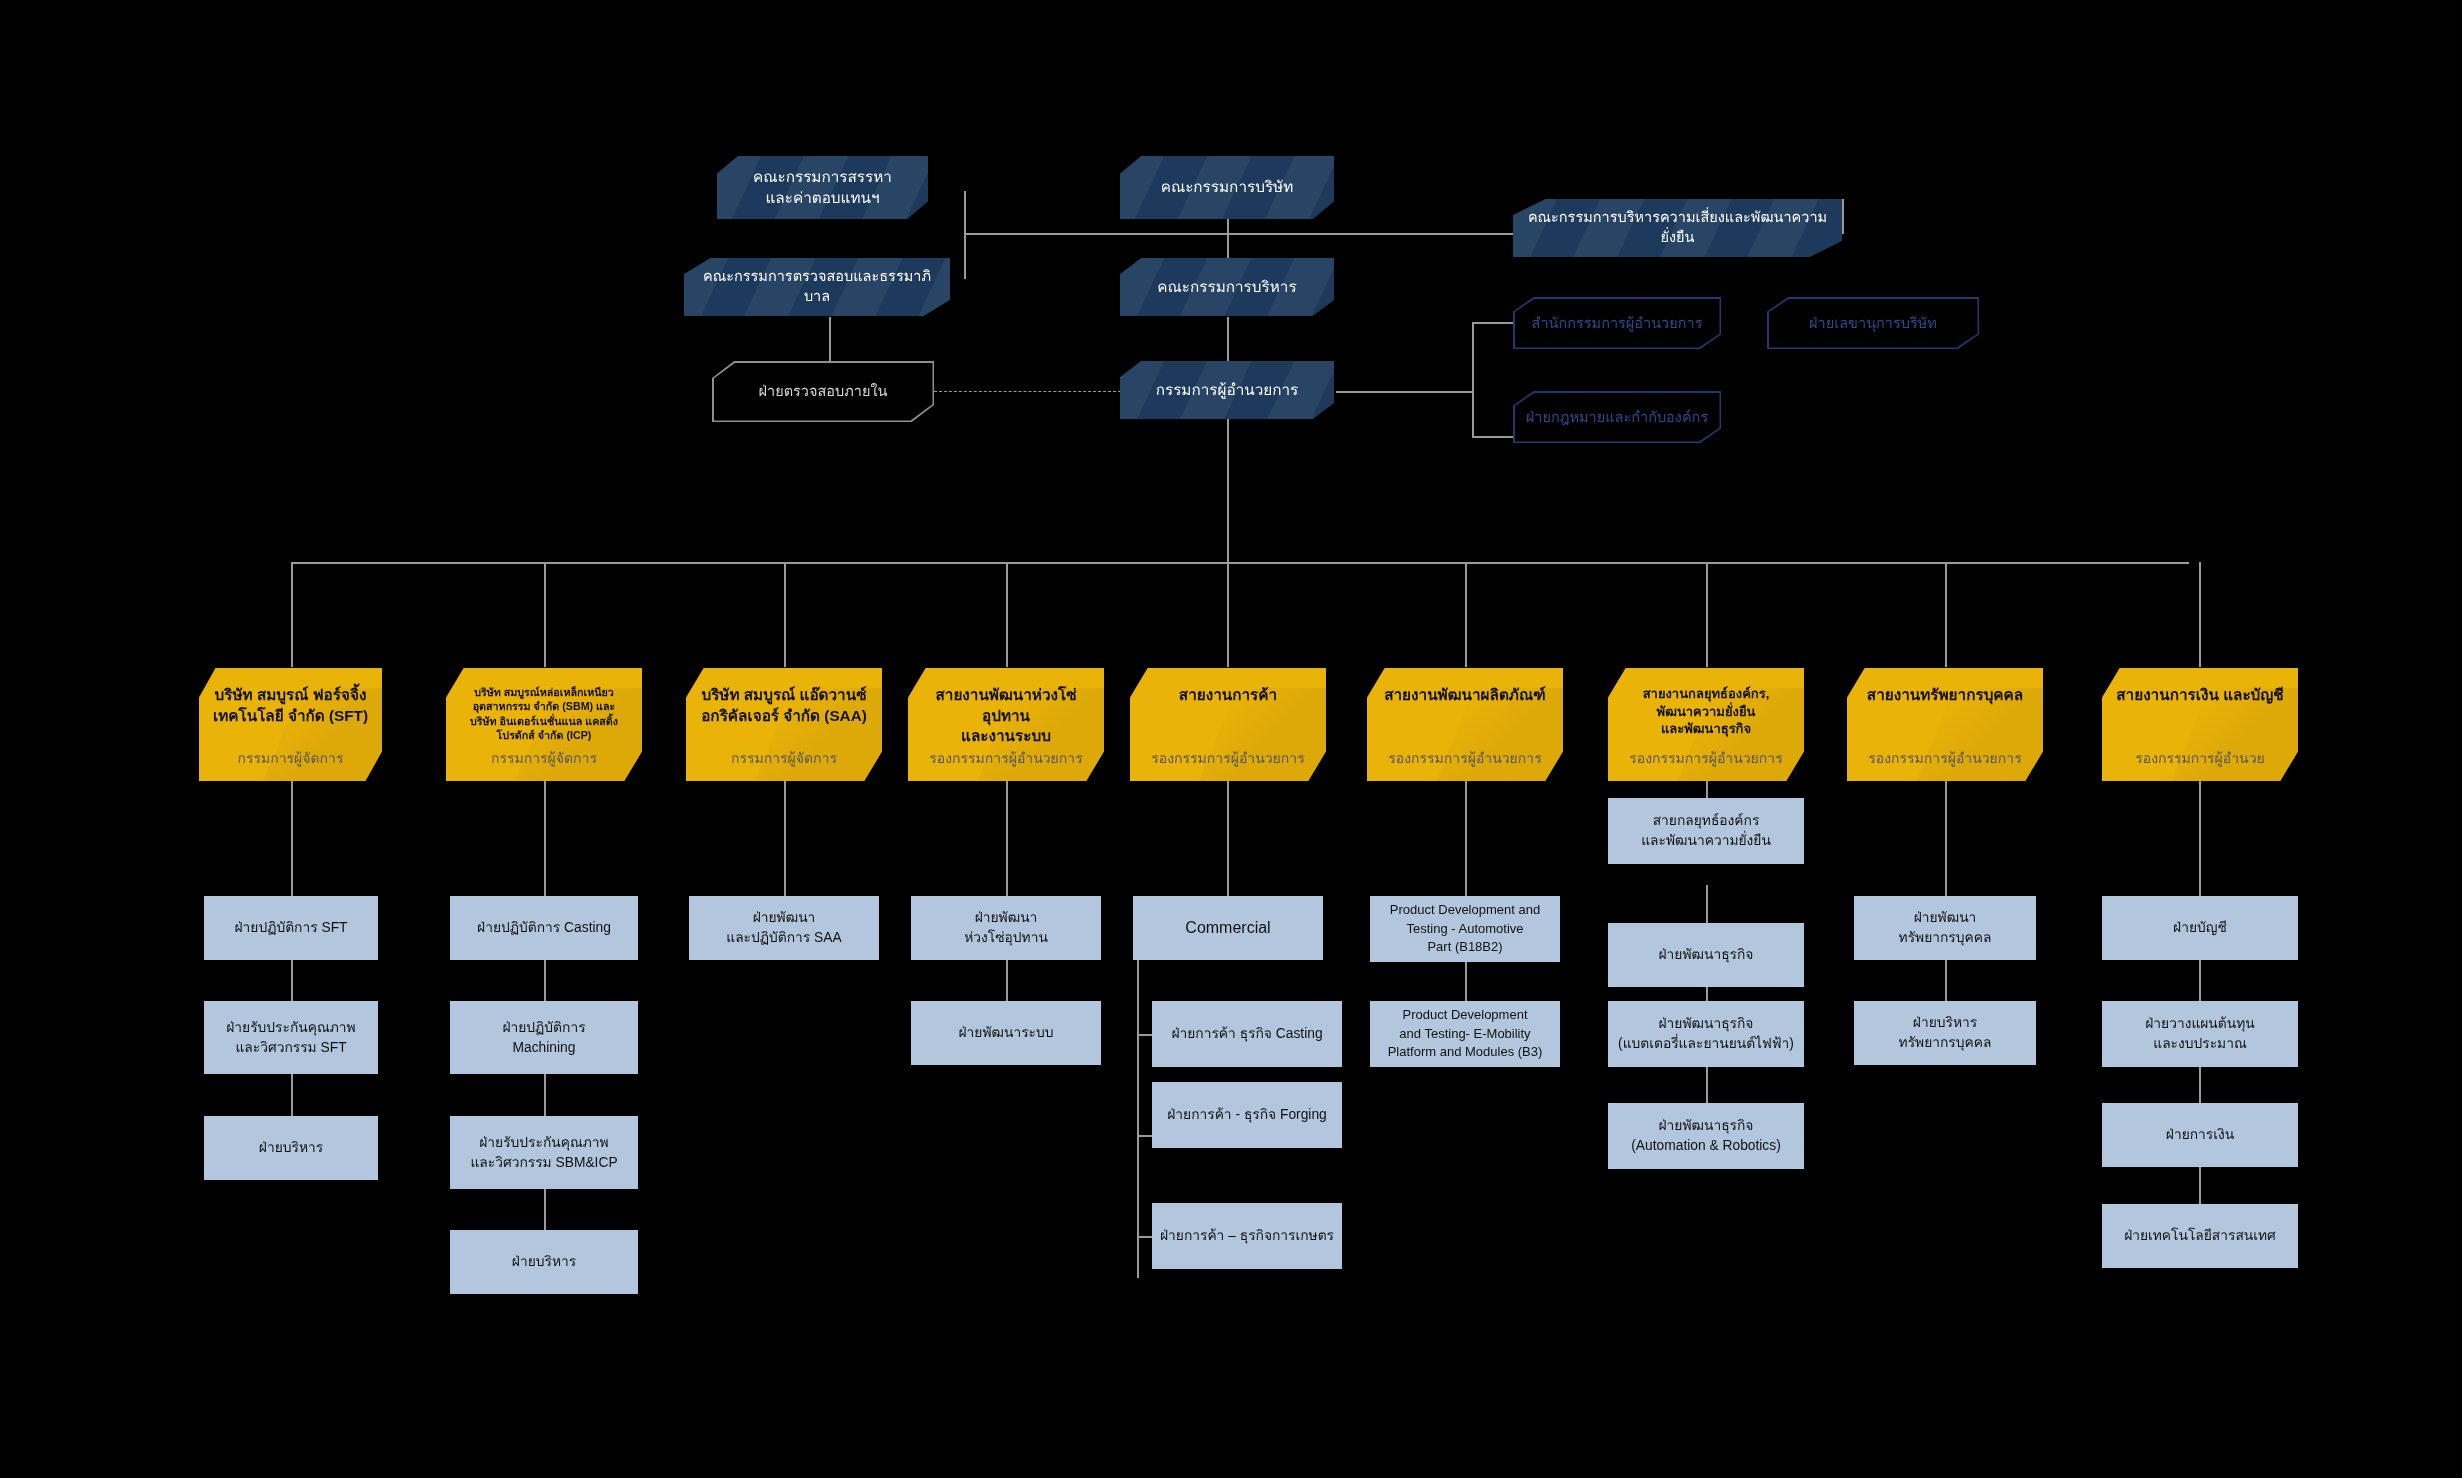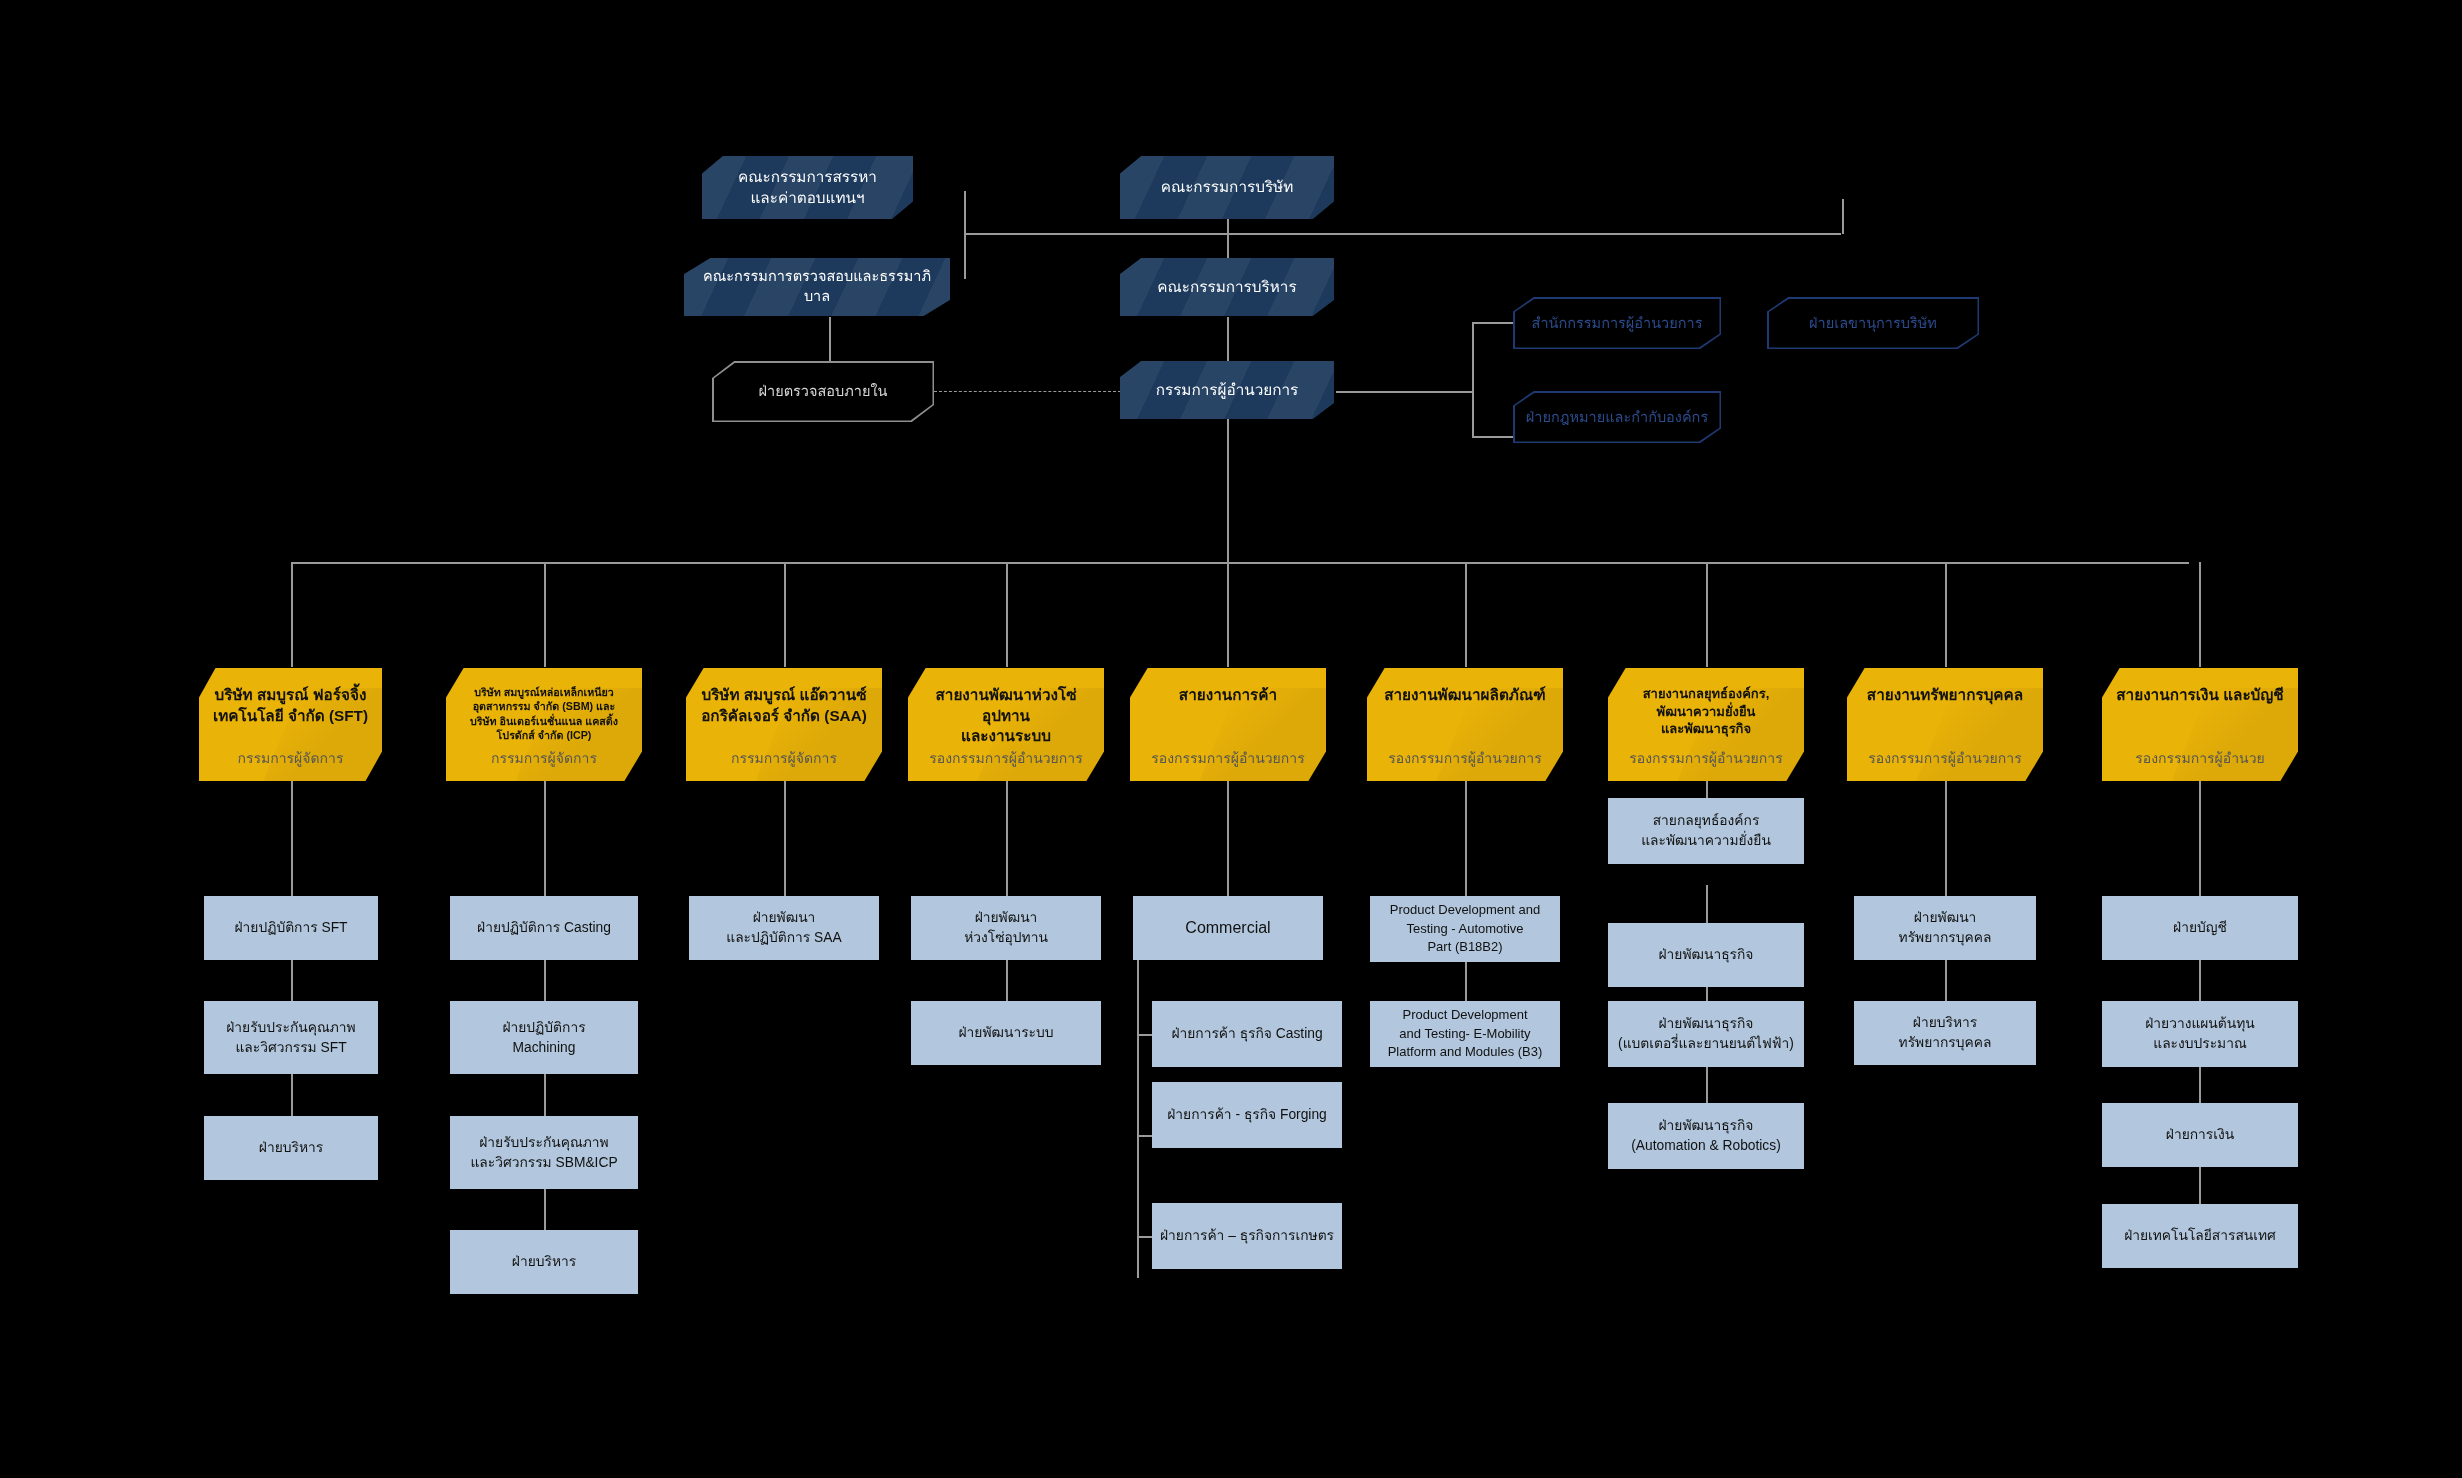--- a/index.html
+++ b/index.html
@@ -154,31 +154,34 @@
   <div class="ln v" style="left:1706px;top:1061px;height:42px;"></div>
 
   <div class="ln v" style="left:1945px;top:781px;height:115px;"></div>
   <div class="ln v" style="left:1945px;top:959px;height:42px;"></div>
 
   <div class="ln v" style="left:2199px;top:781px;height:115px;"></div>
   <div class="ln v" style="left:2199px;top:959px;height:42px;"></div>
   <div class="ln v" style="left:2199px;top:1061px;height:42px;"></div>
   <div class="ln v" style="left:2199px;top:1162px;height:42px;"></div>
 
-  <div class="navy" style="left:702px;top:156px;width:211px;height:63px;">
+  <div class="navy" style="left:717px;top:156px;width:211px;height:63px;">
     <div>
       <div>คณะกรรมการสรรหา</div>
       <div>และค่าตอบแทนฯ</div>
     </div>
   </div>
 
   <div class="navy" style="left:1120px;top:156px;width:214px;height:63px;">
     <span>คณะกรรมการบริษัท</span>
   </div>
 
+  <div class="navy small" style="left:1513px;top:199px;width:329px;height:58px;">
+    <span>คณะกรรมการบริหารความเสี่ยงและพัฒนาความยั่งยืน</span>
+  </div>
 
   <div class="navy small" style="left:684px;top:258px;width:266px;height:58px;">
     <span>คณะกรรมการตรวจสอบและธรรมาภิบาล</span>
   </div>
 
   <div class="navy" style="left:1120px;top:258px;width:214px;height:58px;">
     <span>คณะกรรมการบริหาร</span>
   </div>
 
   <div class="navy" style="left:1120px;top:361px;width:214px;height:58px;">

